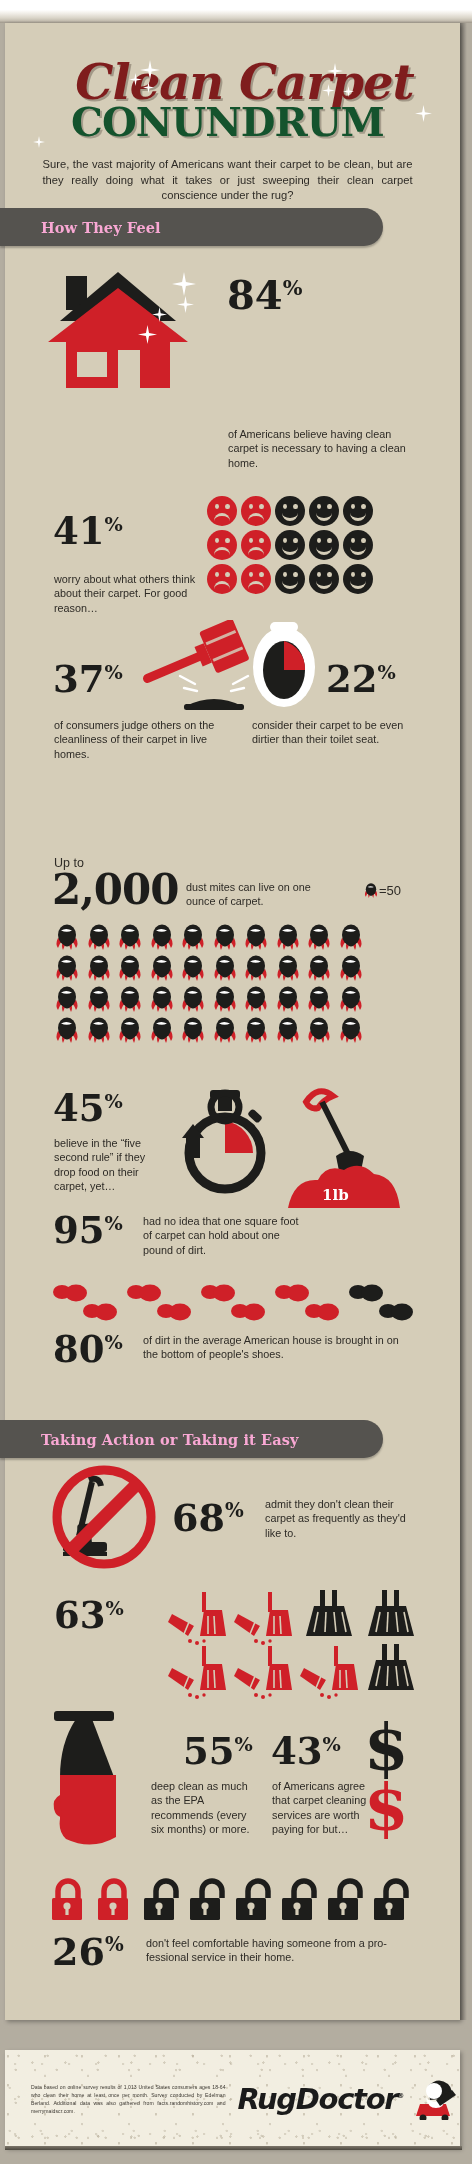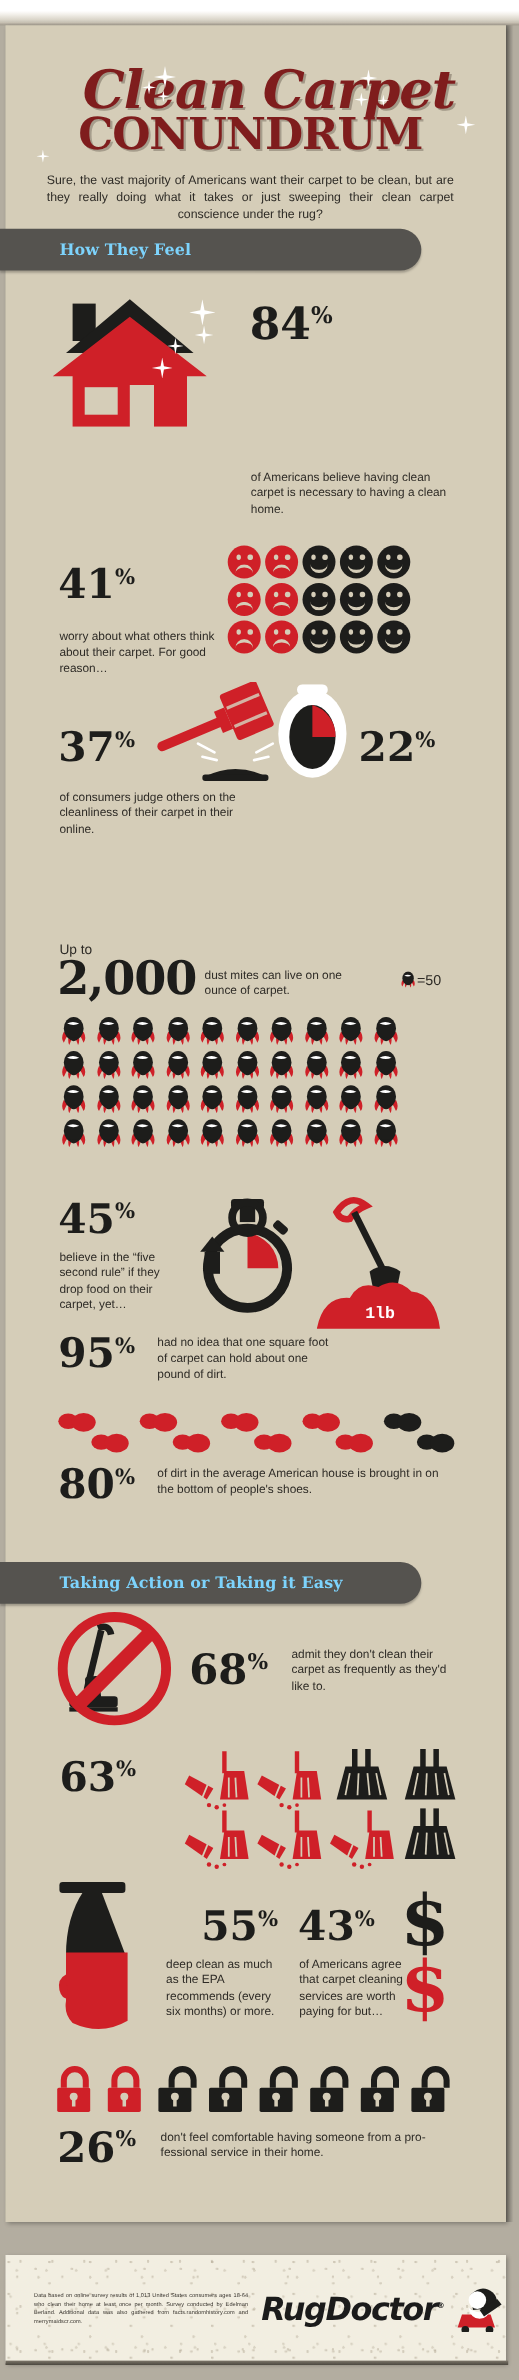--- a/index.html
+++ b/index.html
@@ -50,36 +50,36 @@
 
   .bottom-edge{position:absolute;left:5px;top:2146px;width:457px;height:4px;
      background:linear-gradient(#7d766a,#4c4840);}
 
   
   .headline{position:absolute;left:0;top:55px;width:455px;text-align:center;}
   .script{font-family:"DejaVu Serif", serif;font-style:italic;font-weight:bold;
      font-size:48px;color:#7f1d1d;letter-spacing:-1px;line-height:54px;
      text-shadow:2px 2px 0 rgba(120,110,95,.55);padding-left:34px;}
   .conundrum{font-family:"DejaVu Serif", serif;font-weight:bold;font-size:40px;
-     color:#7f1d1d;letter-spacing:-1.0px;margin-top:-8px;line-height:42px;
+     color:#14532d;letter-spacing:-1.0px;margin-top:-8px;line-height:42px;
      text-shadow:2px 2px 0 rgba(120,110,95,.5);}
   .deck{position:absolute;left:0;top:157px;width:455px;text-align:center;}
   .deck p{margin:0 auto;width:370px;font-size:11.2px;line-height:15.6px;color:#2e2b26;
      text-align:justify;text-align-last:center;}
 
   .star{position:absolute;pointer-events:none;}
   .star b{display:block;width:100%;height:100%;background:#fff;
      clip-path:polygon(50% 0%,58% 42%,100% 50%,58% 58%,50% 100%,42% 58%,0% 50%,42% 42%);}
 
   
   .bar{position:absolute;left:0;height:38px;width:383px;
      background:#55534f;border-radius:0 19px 19px 0;
      box-shadow:0 2px 2px rgba(0,0,0,.25);
      display:flex;align-items:center;}
-  .bar span{margin-left:54px;color:#7dd3fc;font-family:"DejaVu Serif", serif;
+  .bar span{margin-left:41px;color:#f9a8d4;font-family:"DejaVu Serif", serif;
      font-weight:bold;font-size:14.5px;letter-spacing:.1px;}
 
   
   .stat{font-family:"DejaVu Serif", serif;font-weight:bold;color:#1d1d1b;line-height:1;}
   .stat .pct{font-size:.52em;vertical-align:super;}
   .body-txt{font-size:10.8px;line-height:14.4px;color:#2e2b26;}
 
   .abs{position:absolute;}
 
   
@@ -271,31 +271,32 @@
       <line x1="44" y1="68" x2="57" y2="71"></line>
       <line x1="108" y1="56" x2="93" y2="64"></line>
       <line x1="104" y1="68" x2="91" y2="71"></line>
     </g>
     <path d="M46 86 q28 -14 56 0 z" fill="#1d1d1b"></path>
     <rect x="44" y="84" width="60" height="6" rx="2.5" fill="#1d1d1b"></rect>
   </svg>
   <div class="abs stat" style="left:53px;top:661px;font-size:37px;">
     <span>37</span><span class="pct">%</span>
   </div>
-  <div class="abs body-txt" style="left:54px;top:718px;width:178px;">of consumers judge others on the cleanliness of their carpet in their online.</div>
+  <div class="abs body-txt" style="left:54px;top:718px;width:178px;">of consumers judge others on the cleanliness of their carpet in live homes.</div>
 
   <svg class="abs" style="left:252px;top:622px;" width="64" height="86" viewBox="0 0 64 86">
     <ellipse cx="32" cy="45" rx="31" ry="40" fill="#ffffff"></ellipse>
     <rect x="18" y="0" width="28" height="10" rx="5" fill="#ffffff"></rect>
     <ellipse cx="32" cy="48" rx="21" ry="29" fill="#1d1d1b"></ellipse>
     <path d="M32 48 L32 19 A29 29 0 0 1 53 48 Z" fill="#cf2028"></path>
   </svg>
   <div class="abs stat" style="left:326px;top:661px;font-size:37px;">
     <span>22</span><span class="pct">%</span>
   </div>
+  <div class="abs body-txt" style="left:252px;top:718px;width:152px;">consider their carpet to be even dirtier than their toilet seat.</div>
 
 
   <div class="abs" style="left:54px;top:856px;font-size:12.5px;color:#2e2b26;">Up to</div>
   <div class="abs stat" style="left:52px;top:869px;font-size:42px;letter-spacing:-1px;">2,000</div>
   <div class="abs body-txt" style="left:186px;top:880px;width:135px;">dust mites can live on one ounce of carpet.</div>
 
   <svg class="abs" style="left:363px;top:883px;" width="16" height="15" viewBox="0 0 26 26">
     <g fill="#cf2028">
         <path d="M4 14 q-3 6 0 10 q2-5 4-7z"></path>
         <path d="M9 16 q-2 6 0 10 q2-5 3-8z"></path>
@@ -769,21 +770,21 @@
     <polygon points="4,52 26,52 15,38" fill="#1d1d1b"></polygon>
     <rect x="8" y="52" width="14" height="20" fill="#1d1d1b"></rect>
   </svg>
 
   <svg class="abs" style="left:288px;top:1080px;" width="112" height="132" viewBox="0 0 112 132">
     <path d="M18 22 q12 -18 27 -6 q-10 4 -15 12 q-8 2 -12 -6z" fill="none" stroke="#cf2028" stroke-width="6"></path>
     <line x1="34" y1="22" x2="62" y2="78" stroke="#1d1d1b" stroke-width="6"></line>
     <path d="M48 76 q14 -10 28 0 l-6 30 q-8 5 -16 0z" fill="#1d1d1b"></path>
     <path d="M0 128 q6 -30 30 -28 q8 -16 26 -10 q16 -10 30 4 q22 2 26 34 z" fill="#cf2028"></path>
   </svg>
-  <div class="lb-badge" style="left:332px;top:1186px;font-family:Liberation Mono, monospace;">1lb</div>
+  <div class="lb-badge" style="left:322px;top:1186px;">1lb</div>
 
   <div class="abs stat" style="left:53px;top:1212px;font-size:37px;">
     <span>95</span><span class="pct">%</span>
   </div>
   <div class="abs body-txt" style="left:143px;top:1214px;width:166px;">had no idea that one square foot of carpet can hold about one pound of dirt.</div>
 
   <svg class="abs" style="left:50px;top:1282px;" width="370" height="42" viewBox="0 0 370 42">
     <g fill="#cf2028">
       <ellipse cx="12" cy="10" rx="9" ry="7"></ellipse>
         <ellipse cx="26" cy="11" rx="11" ry="8.5"></ellipse>

